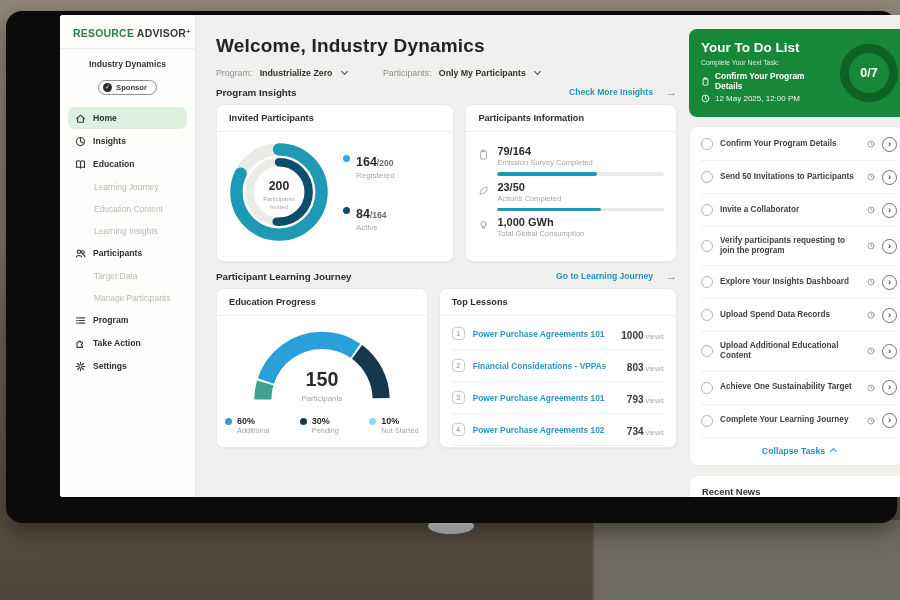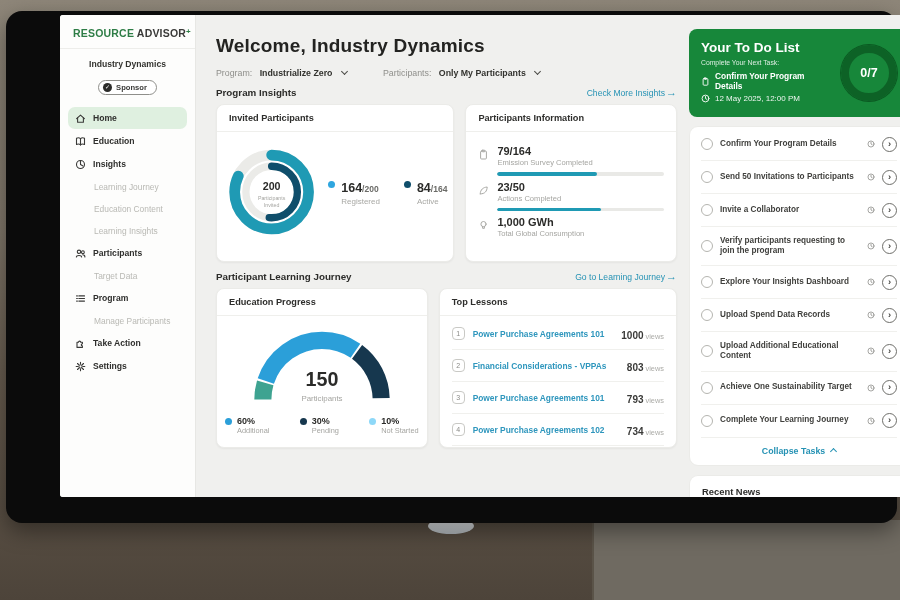--- a/index.html
+++ b/index.html
@@ -30,31 +30,31 @@
 
   
   .main{flex:1;min-width:0;padding:12px 10px 12px 20px;}
   .welcome{font-size:19px;font-weight:bold;color:#232321;margin:8px 0 11px;letter-spacing:.2px;}
   .filters{display:flex;gap:36px;align-items:center;font-size:8.8px;margin-bottom:6px;}
   .flabel{color:#8f8f8b;}
   .fvalue{font-weight:bold;color:#33332f;margin-left:5px;}
   .caret-down{display:inline-block;width:5px;height:5px;border-right:1.4px solid #4a4a46;border-bottom:1.4px solid #4a4a46;transform:rotate(45deg);margin-left:7px;margin-bottom:2px;}
   .sechead{display:flex;justify-content:space-between;align-items:center;margin:9px 0 6px;}
   .sectitle{font-size:9.8px;font-weight:bold;color:#2c2c2a;}
-  .seclink{font-size:8.6px;font-weight:normal;color:#2592b4;display:flex;align-items:center;gap:1px;cursor:pointer;}
+  .seclink{font-size:8.6px;font-weight:bold;color:#2592b4;display:flex;gap:13px;cursor:pointer;}
   .seclink .arr{font-size:11px;line-height:1;}
   .cardrow{display:flex;gap:11px;}
   .card{background:#fff;border:1px solid #ebebe8;border-radius:8px;box-shadow:0 1px 2px rgba(0,0,0,.05);overflow:hidden;}
   .card-h{padding:8px 12px;border-bottom:1px solid #efefec;font-size:9.2px;font-weight:bold;color:#2e2e2c;}
   .card-b{padding:8px 12px;}
   .card.invited{flex:53;height:158px;} .card.pinfo{flex:47;height:158px;}
   .card.edu{flex:47;height:160px;} .card.lessons{flex:53;height:160px;}
 
   .donut-wrap{display:flex;align-items:center;gap:8px;padding:4px 6px;}
-  .dlegend{display:flex;flex-direction:row;gap:24px;justify-content:flex-end;}
+  .dlegend{display:flex;flex-direction:column;gap:24px;justify-content:flex-end;}
   .dl-item{display:flex;align-items:flex-start;gap:6px;}
   .dl-dot{width:7px;height:7px;border-radius:50%;margin-top:3px;flex-shrink:0;}
   .dl-num{font-size:12.5px;font-weight:bold;color:#2b2b29;}
   .dl-den{font-size:8.5px;font-weight:bold;color:#6b6b67;}
   .dl-label{font-size:8px;color:#a8a8a4;margin-top:1px;}
 
   .inforow{display:flex;gap:8px;align-items:flex-start;margin:5px 0 3px;}
   .inforow svg{width:11px;height:11px;stroke:#a9a9a5;fill:none;stroke-width:1;stroke-linecap:round;stroke-linejoin:round;flex-shrink:0;margin-top:4px;}
   .info-val{font-size:11px;font-weight:bold;color:#2b2b29;}
   .info-label{font-size:7.6px;color:#a5a5a1;margin-top:1px;}
@@ -121,31 +121,31 @@
     <div class="menu">
       <div class="mi active">
         <svg viewBox="0 0 11 11">
             <path d="M1.6 5.6L5.5 2.1l3.9 3.5"></path>
             <path d="M2.6 4.9v4.4h5.8V4.9"></path>
           </svg>
         <span>Home</span>
       </div>
       <div class="mi">
         <svg viewBox="0 0 11 11">
+            <circle cx="5.5" cy="5.5" r="4"></circle>
+            <path d="M5.5 5.5V2M5.5 5.5l2.5 1.4"></path>
+          </svg>
+        <span>Insights</span>
+      </div>
+      <div class="mi">
+        <svg viewBox="0 0 11 11">
             <path d="M5.5 2.6C4.4 1.7 2.4 1.8 1.5 2.3v6.2c1-.5 3-.5 4 .4 1-.9 3-.9 4-.4V2.3c-.9-.5-2.9-.6-4 .3z"></path>
             <path d="M5.5 2.6v6.3"></path>
           </svg>
         <span>Education</span>
-      </div>
-      <div class="mi">
-        <svg viewBox="0 0 11 11">
-            <circle cx="5.5" cy="5.5" r="4"></circle>
-            <path d="M5.5 5.5V2M5.5 5.5l2.5 1.4"></path>
-          </svg>
-        <span>Insights</span>
       </div>
       <div class="mi sub">
           <span>Learning Journey</span>
         </div>
       <div class="mi sub">
           <span>Education Content</span>
         </div>
       <div class="mi sub">
           <span>Learning Insights</span>
         </div>
@@ -154,30 +154,30 @@
             <circle cx="4" cy="3.8" r="1.7"></circle>
             <path d="M1.4 9c0-2 5.2-2 5.2 0"></path>
             <circle cx="7.9" cy="4.2" r="1.4"></circle>
             <path d="M7.7 6.7c1.5 0 2.2 1.1 2.2 2.3"></path>
           </svg>
         <span>Participants</span>
       </div>
       <div class="mi sub">
           <span>Target Data</span>
         </div>
+      <div class="mi sub">
+          <span>Manage Participants</span>
+        </div>
       <div class="mi">
         <svg viewBox="0 0 11 11">
             <path d="M3.8 2.9h5.7M3.8 5.5h5.7M3.8 8.1h5.7"></path>
             <path d="M1.6 2.9h.8M1.6 5.5h.8M1.6 8.1h.8"></path>
           </svg>
         <span>Program</span>
       </div>
-      <div class="mi sub">
-          <span>Manage Participants</span>
-        </div>
       <div class="mi">
         <svg viewBox="0 0 11 11">
             <path d="M2 4.2h1.5a1.1 1.1 0 1 1 2.2 0H7.4v1.5a1.1 1.1 0 1 0 0 2.2v1.5H2z"></path>
           </svg>
         <span>Take Action</span>
       </div>
       <div class="mi">
         <svg viewBox="0 0 11 11">
             <circle cx="5.5" cy="5.5" r="1.7"></circle>
             <path d="M5.5 1.2v1.5M5.5 8.3v1.5M1.2 5.5h1.5M8.3 5.5h1.5M2.5 2.5l1 1M7.5 7.5l1 1M8.5 2.5l-1 1M3.5 7.5l-1 1"></path>

